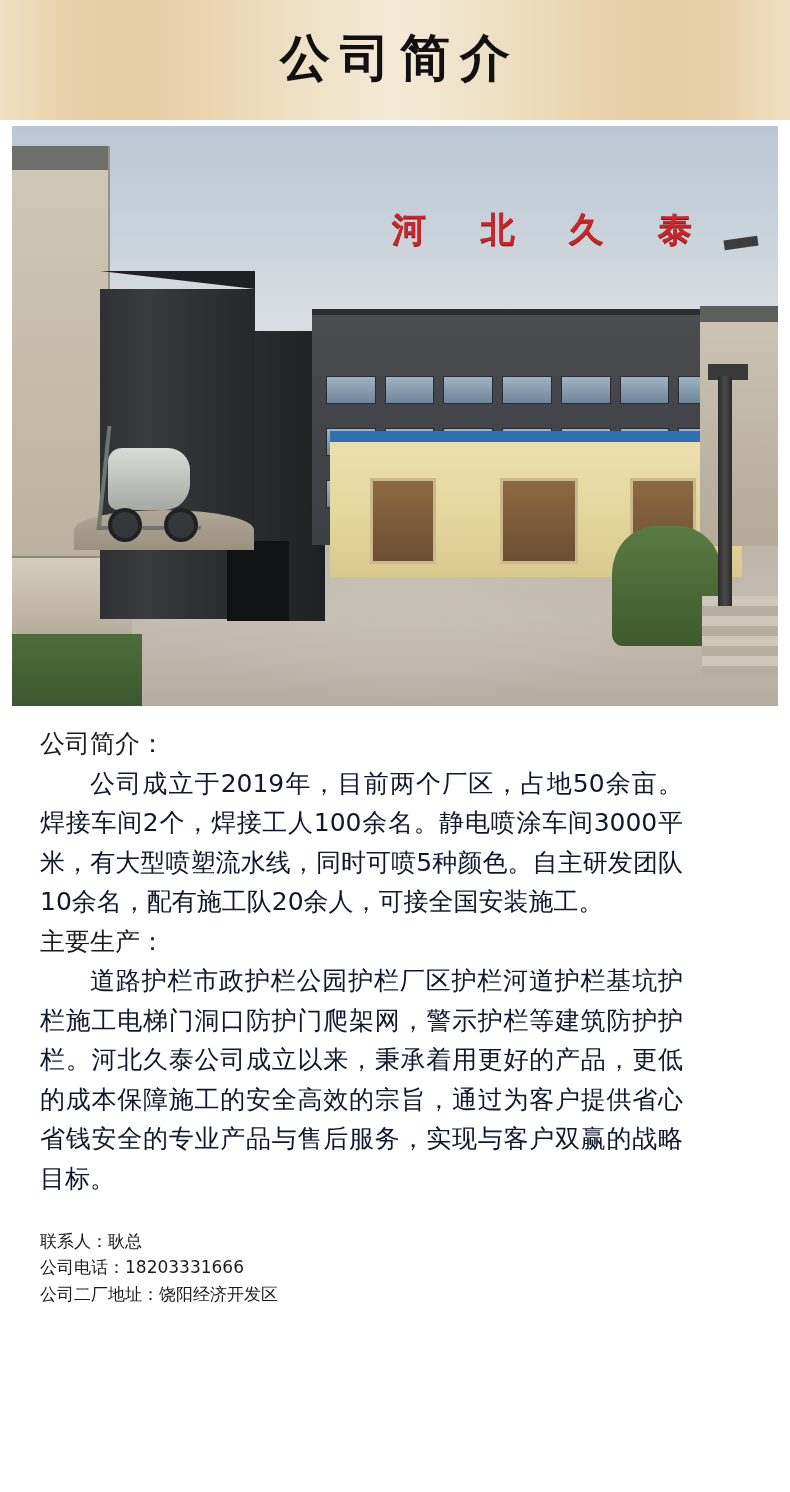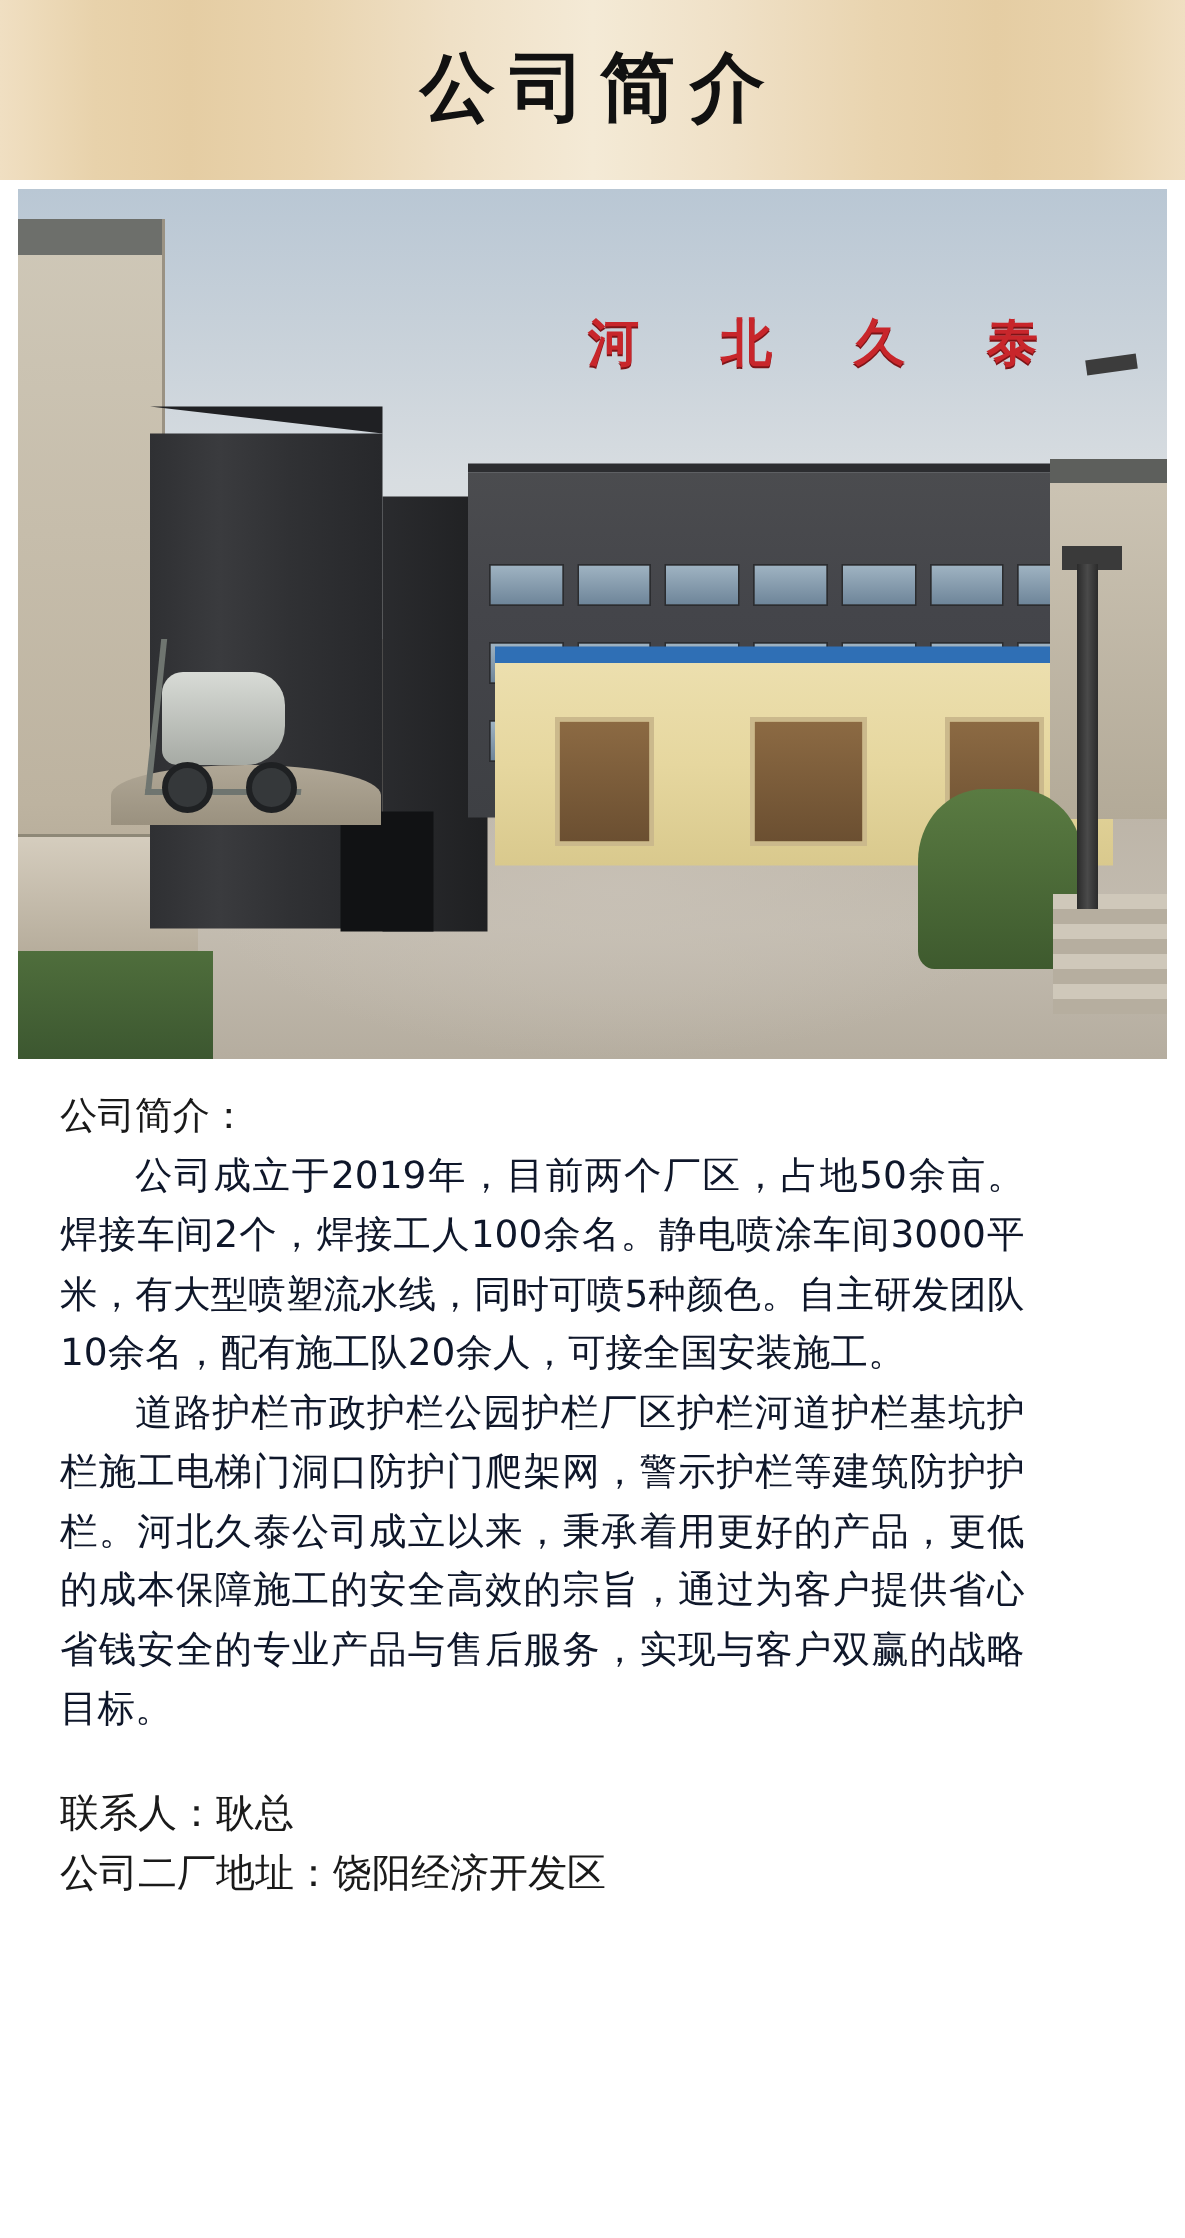--- a/index.html
+++ b/index.html
@@ -286,21 +286,21 @@
     color: #0f172a;
     text-indent: 2em;
     text-align: justify;
     margin: 0;
   }
   .spacer {
     height: 30px;
   }
   .contact-line {
     font-family: "DejaVu Sans", "Liberation Sans", sans-serif;
-    font-size: 26px;
+    font-size: 17px;
     line-height: 1.55;
     color: #1a1a1a;
   }
 </style>
 </head>
 <body>
 
 <div class="page">
 
   <div class="banner">
@@ -376,21 +376,23 @@
       <div class="wheel w1"></div>
       <div class="wheel w2"></div>
     </div>
   </div>
 
   <div class="content">
 
     <div class="label">公司简介：</div>
     <p class="para">公司成立于2019年，目前两个厂区，占地50余亩。焊接车间2个，焊接工人100余名。静电喷涂车间3000平米，有大型喷塑流水线，同时可喷5种颜色。自主研发团队10余名，配有施工队20余人，可接全国安装施工。</p>
 
+    <div class="label">主要生产：</div>
     <p class="para">道路护栏市政护栏公园护栏厂区护栏河道护栏基坑护栏施工电梯门洞口防护门爬架网，警示护栏等建筑防护护栏。河北久泰公司成立以来，秉承着用更好的产品，更低的成本保障施工的安全高效的宗旨，通过为客户提供省心省钱安全的专业产品与售后服务，实现与客户双赢的战略目标。</p>
 
     <div class="spacer"></div>
 
     <div class="contact-line">联系人：耿总</div>
+    <div class="contact-line">公司电话：18203331666</div>
     <div class="contact-line">公司二厂地址：饶阳经济开发区</div>
 
   </div>
 </div>
 
 </body></html>

